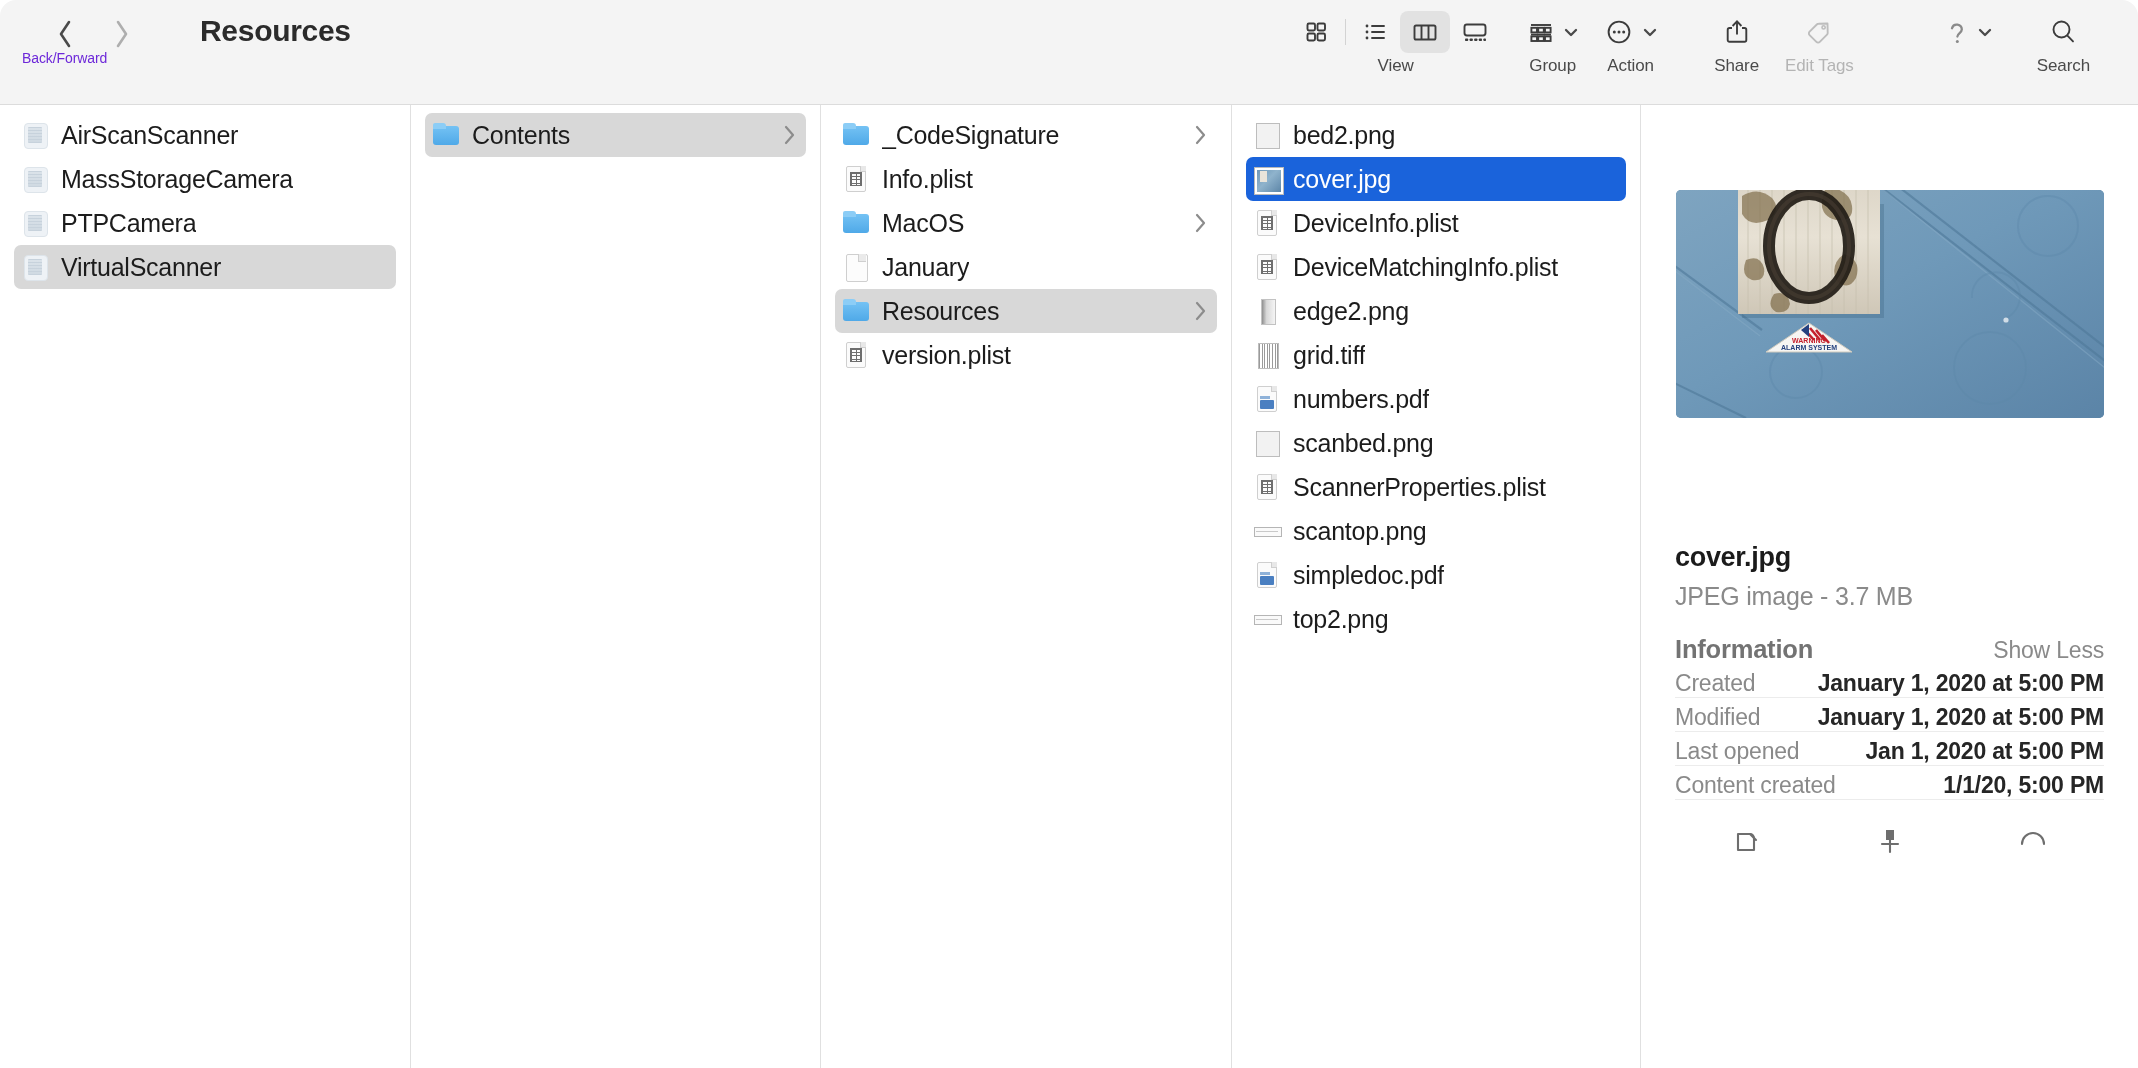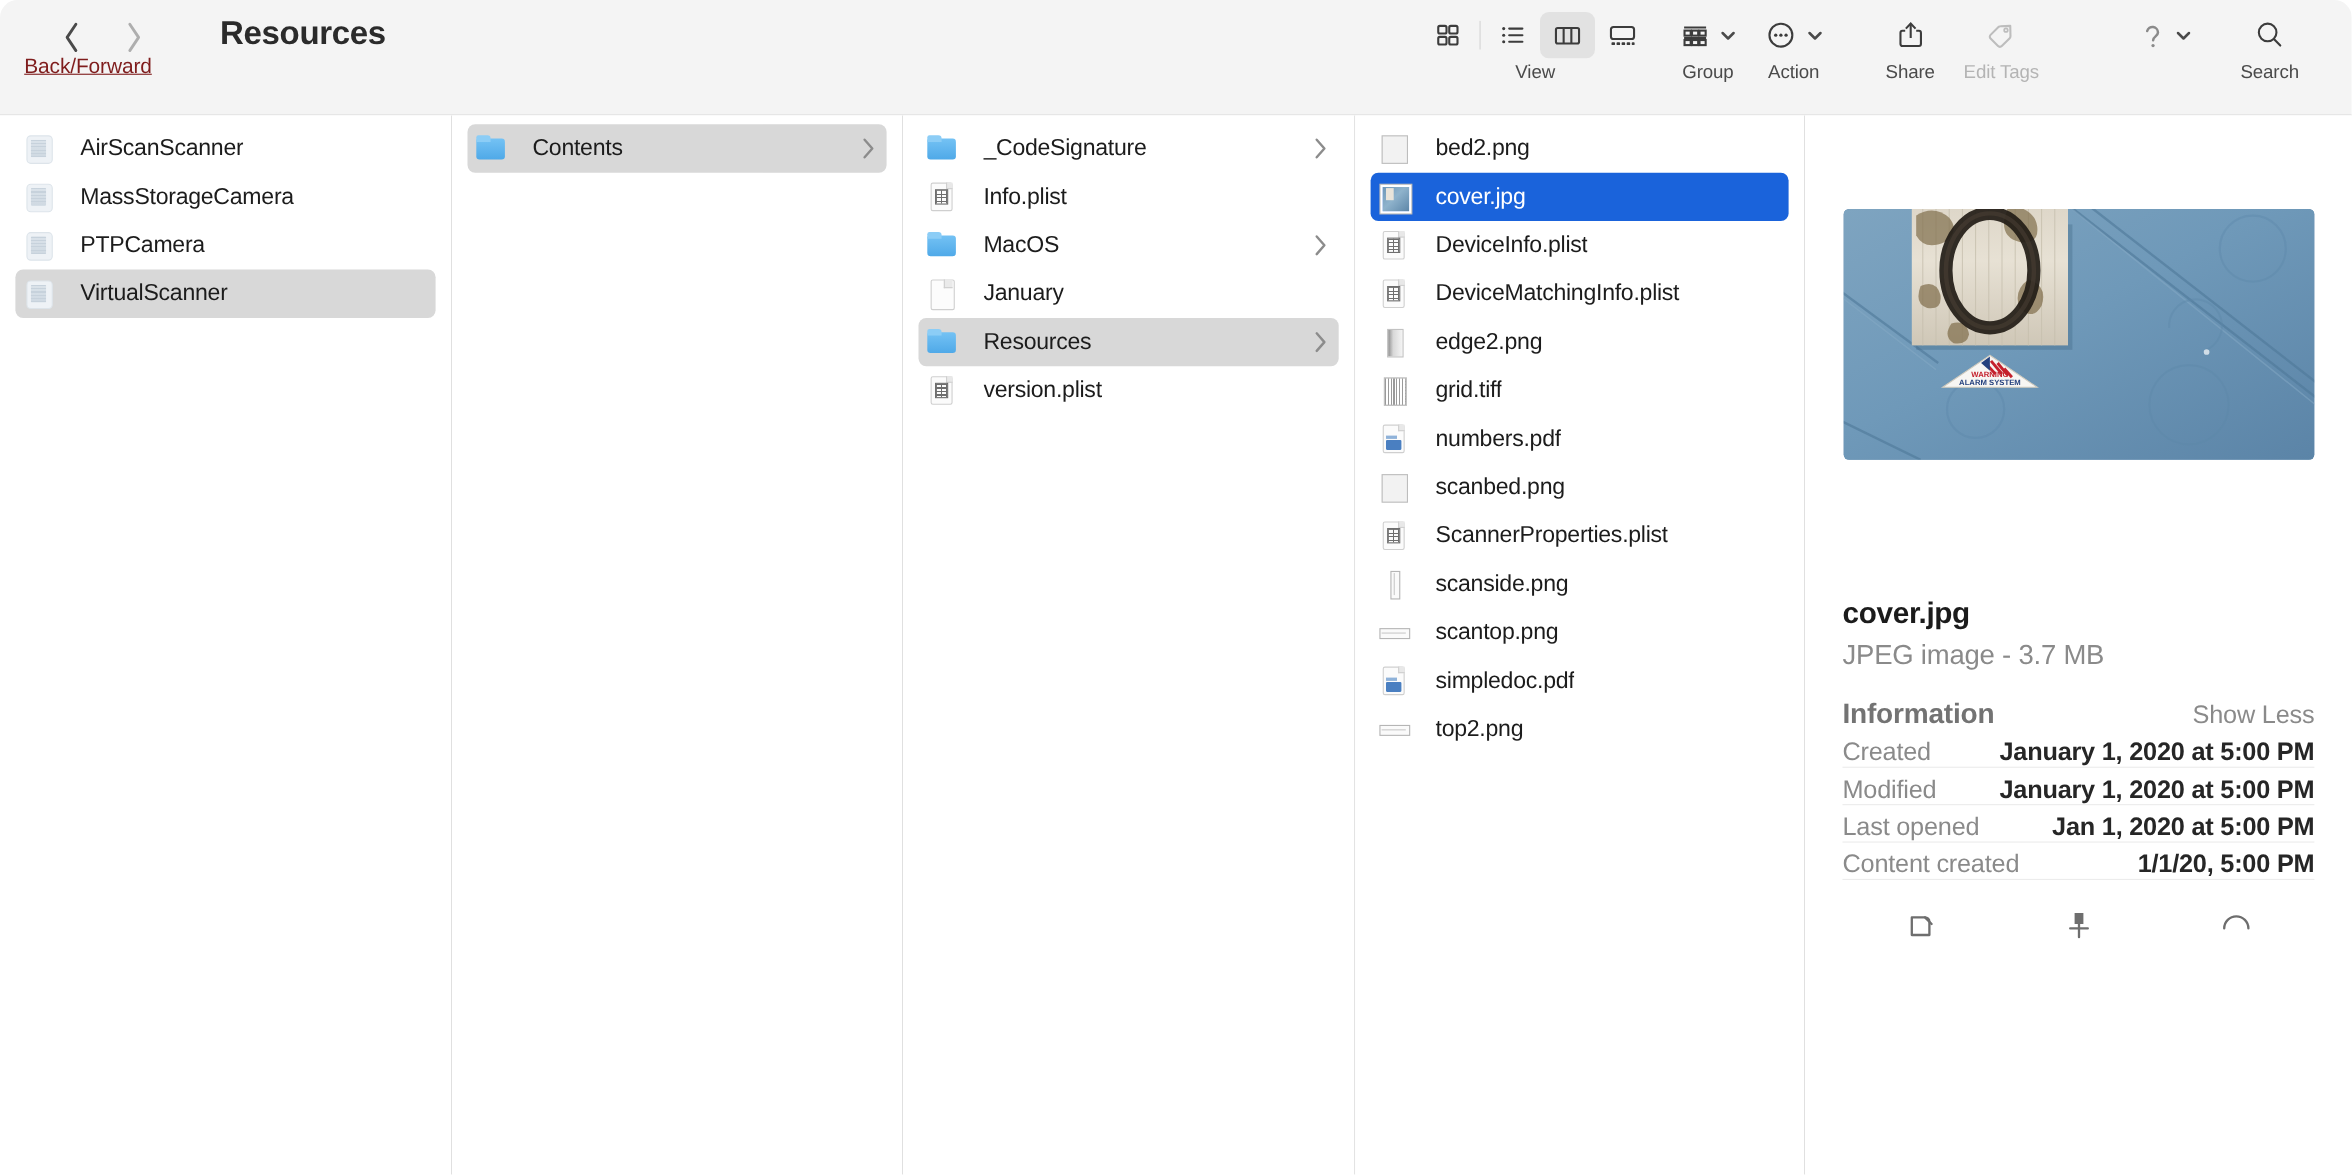--- a/index.html
+++ b/index.html
@@ -35,24 +35,23 @@
   .navbtn {
     width: 34px; height: 44px;
     display: flex; align-items: center; justify-content: center;
     cursor: default;
   }
   .chev { width: 17px; height: 30px; }
   .chev path { fill: none; stroke: #4a4a4a; stroke-width: 2.6; stroke-linecap: round; stroke-linejoin: round; }
   .chev.dim path { stroke: #aeaeae; }
   .tb-label-under {
     position: absolute;
-    font-size: 19px; color: #7f1d1d;
+    font-size: 14px; color: #6d28d9;
     letter-spacing: -0.1px;
     white-space: nowrap;
-    text-decoration: underline;
   }
   #backfwd-label { left: 22px; top: 50px; }
   #page-title {
     position: absolute;
     left: 200px; top: 14px;
     font-size: 30px; font-weight: bold;
     color: #2b2b2b; letter-spacing: -0.3px;
   }
 
   .tb-right {
@@ -118,25 +117,25 @@
     display: flex; align-items: center;
     height: 44px;
     margin: 0 14px;
     padding: 0 10px 0 8px;
     border-radius: 7px;
     cursor: default;
   }
   .row.sel-gray { background: #d8d8d8; }
   .row.sel-blue { background: #1a63db; }
   .row .nm {
-    font-size: 21px;
+    font-size: 25px;
     color: #1c1c1c;
     letter-spacing: -0.25px;
     white-space: nowrap;
-    margin-left: 25px;
+    margin-left: 13px;
     overflow: hidden; text-overflow: ellipsis;
   }
   .row.sel-blue .nm { color: #ffffff; }
   .row .disc {
     position: absolute; right: 10px;
     width: 13px; height: 20px;
   }
   .row .disc path { fill: none; stroke: #8c8c8c; stroke-width: 2.2; stroke-linecap: round; stroke-linejoin: round; }
 
   
@@ -619,24 +618,20 @@
         <div class="ic ic-img-blank"></div>
         <div class="nm">scanbed.png</div>
       </div>
       <div class="row">
         <div class="ic ic-plist">
             <i class="pg"></i>
             <i class="fold"></i>
             <i class="tbl"></i>
           </div>
         <div class="nm">ScannerProperties.plist</div>
-      </div>
-      <div class="row">
-        <div class="ic ic-img-strip"></div>
-        <div class="nm">scanside.png</div>
       </div>
       <div class="row">
         <div class="ic ic-img-wide"></div>
         <div class="nm">scantop.png</div>
       </div>
       <div class="row">
         <div class="ic ic-pdf">
             <i class="pg"></i>
             <i class="fold"></i>
             <i class="bar2"></i>

